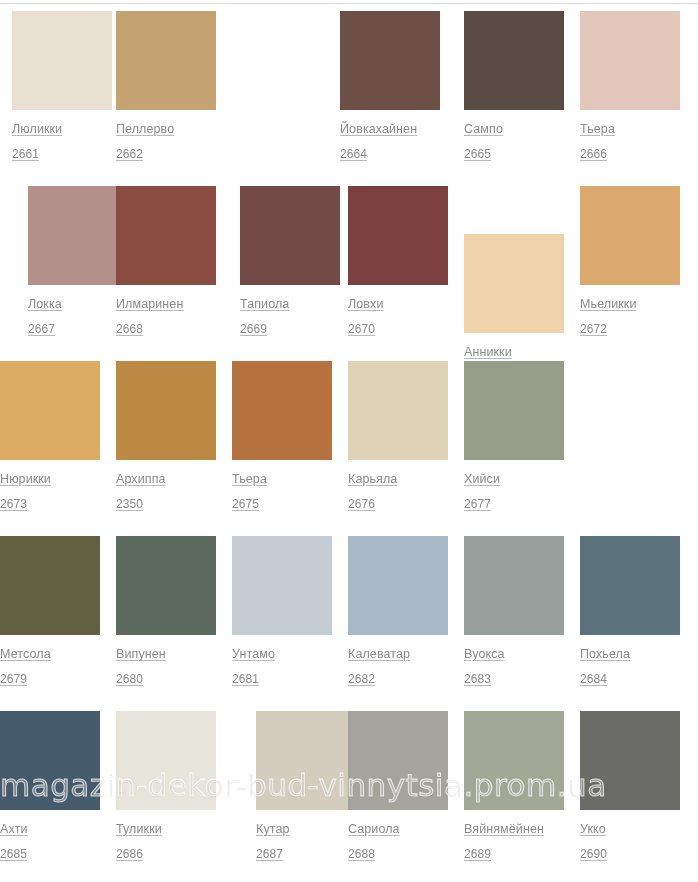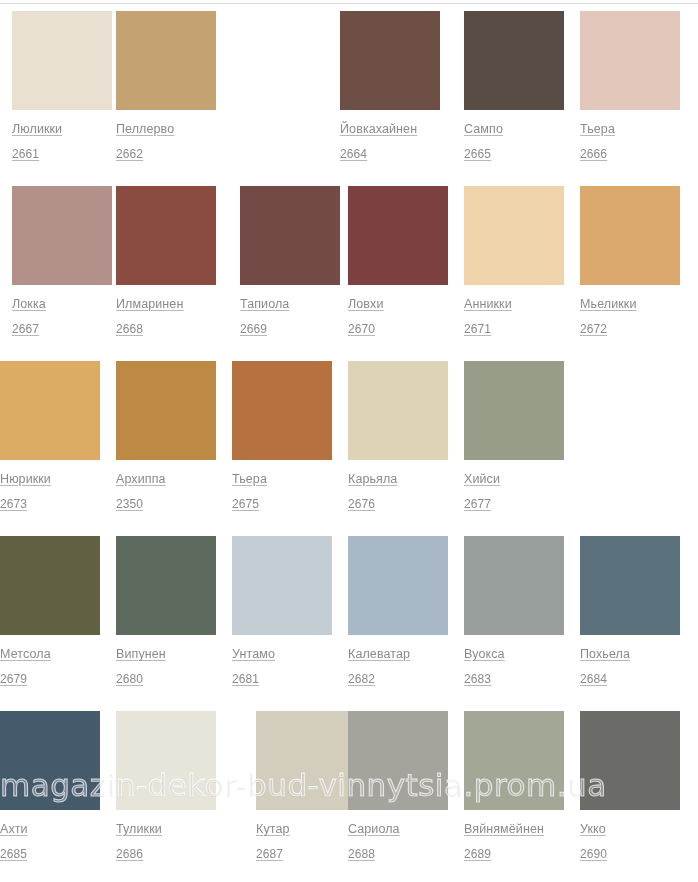--- a/index.html
+++ b/index.html
@@ -134,41 +134,41 @@
           <a class="cell-name">Сампо</a>
           <a class="cell-code">2665</a>
         </div>
         <div class="cell" style="left: 580px;">
           <a class="swatch" style="background: rgb(226, 199, 186);"></a>
           <a class="cell-name">Тьера</a>
           <a class="cell-code">2666</a>
         </div>
       </div>
       <div class="row">
-        <div class="cell" style="left: 0px; padding-left: 12px;">
+        <div class="cell" style="left: 16px; padding-left: 12px;">
           <a class="swatch" style="background: rgb(180, 144, 138);"></a>
           <a class="cell-name">Локка</a>
           <a class="cell-code">2667</a>
         </div>
         <div class="cell" style="left: 116px;">
           <a class="swatch" style="background: rgb(138, 75, 64);"></a>
           <a class="cell-name">Илмаринен</a>
           <a class="cell-code">2668</a>
         </div>
         <div class="cell" style="left: 232px; padding-left: 8px;">
           <a class="swatch" style="background: rgb(115, 74, 70);"></a>
           <a class="cell-name">Тапиола</a>
           <a class="cell-code">2669</a>
         </div>
         <div class="cell" style="left: 348px;">
           <a class="swatch" style="background: rgb(124, 64, 64);"></a>
           <a class="cell-name">Ловхи</a>
           <a class="cell-code">2670</a>
         </div>
-        <div class="cell" style="left: 464px;">
+        <div class="cell" style="left: 464px; margin-top: 48px;">
           <a class="swatch" style="background: rgb(239, 212, 171);"></a>
           <a class="cell-name">Анникки</a>
           <a class="cell-code">2671</a>
         </div>
         <div class="cell" style="left: 580px;">
           <a class="swatch" style="background: rgb(219, 169, 109);"></a>
           <a class="cell-name">Мьеликки</a>
           <a class="cell-code">2672</a>
         </div>
       </div>

